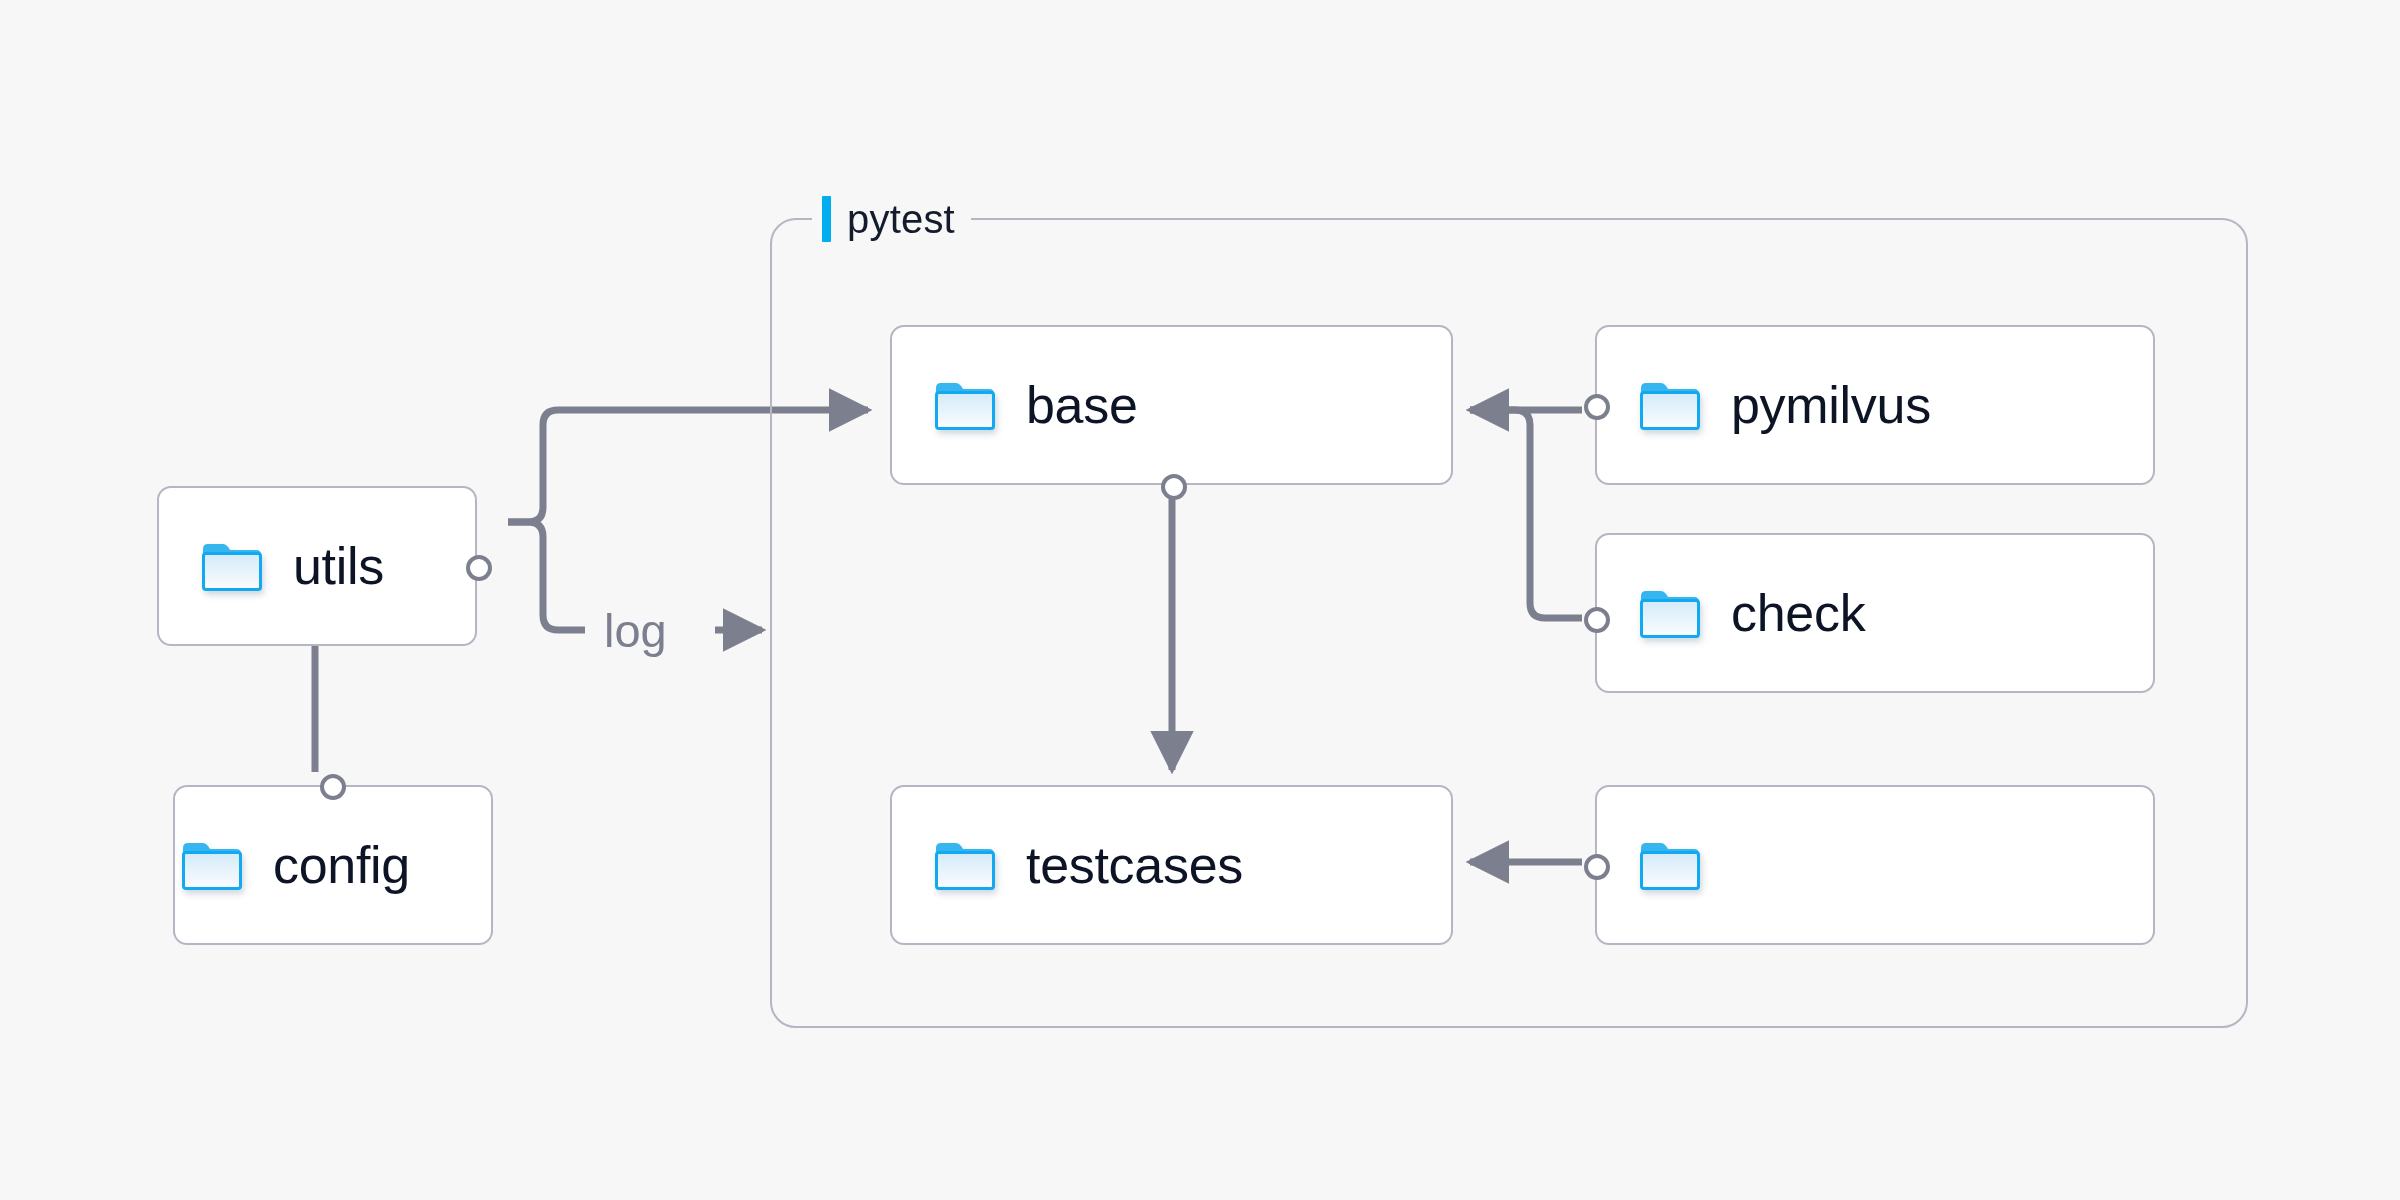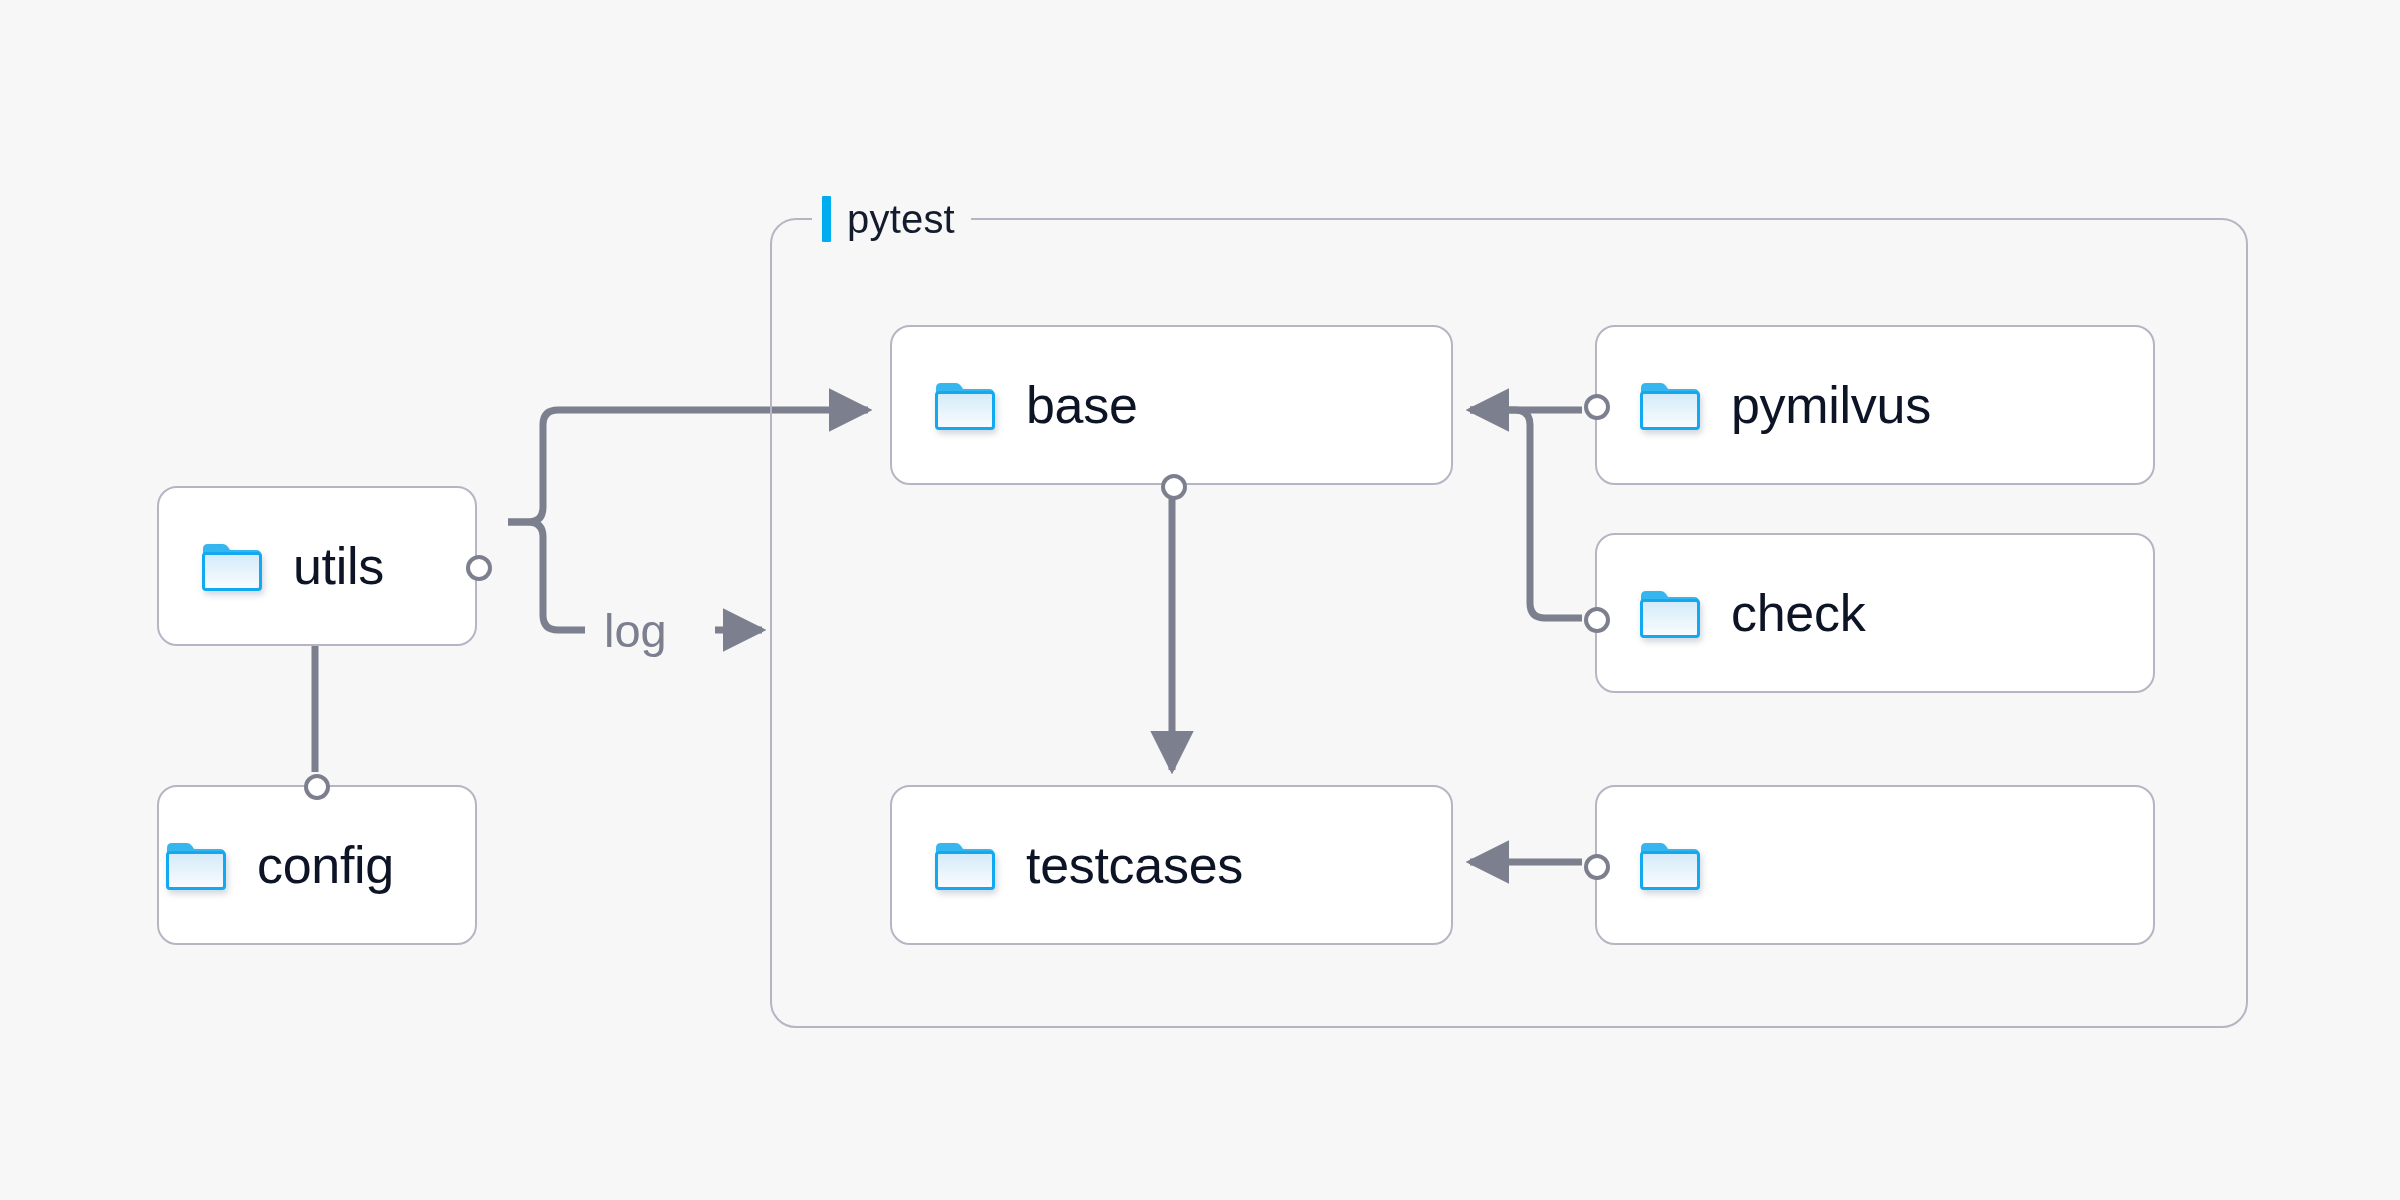--- a/index.html
+++ b/index.html
@@ -58,21 +58,21 @@
     font-weight: 400;
     letter-spacing: 0.2px;
     white-space: nowrap;
   }
 
   
   .node {
     position: absolute;
     background: #ffffff;
     border: 2px solid #b7b5c4;
-    border-radius: 20px;
+    border-radius: 14px;
     box-sizing: border-box;
     display: flex;
     align-items: center;
     padding-left: 42px;
     gap: 30px;
   }
   .node-label {
     font-size: 52px;
     color: #0d1426;
     font-weight: 400;
@@ -157,21 +157,21 @@
           </linearGradient>
         </defs>
         <path d="M2 9 q0-5 5-5 h15 q3 0 5 3 l2 3 h26 q5 0 5 5 v5 H2 z" fill="#35b6ef"></path>
         <rect x="2.5" y="13.5" width="57" height="36" rx="2.5" fill="url(#fg1)" stroke="#12a9f0" stroke-width="3"></rect>
       </svg>
     </span>
     <span class="node-label">utils</span>
     <span class="port" style="left:307px; top:67px;"></span>
   </div>
 
-  <div class="node" style="left:157px; top:785px; width:320px; height:160px;padding-left:6px;">
+  <div class="node" style="left:173px; top:785px; width:320px; height:160px;padding-left:6px;">
     <span class="folder-icon">
       <svg viewBox="0 0 62 52" xmlns="http://www.w3.org/2000/svg">
         <defs>
           <linearGradient id="fg2" x1="0" y1="0" x2="0" y2="1">
             <stop offset="0%" stop-color="#d3eaf8"></stop>
             <stop offset="100%" stop-color="#fbfdff"></stop>
           </linearGradient>
         </defs>
         <path d="M2 9 q0-5 5-5 h15 q3 0 5 3 l2 3 h26 q5 0 5 5 v5 H2 z" fill="#35b6ef"></path>
         <rect x="2.5" y="13.5" width="57" height="36" rx="2.5" fill="url(#fg2)" stroke="#12a9f0" stroke-width="3"></rect>

